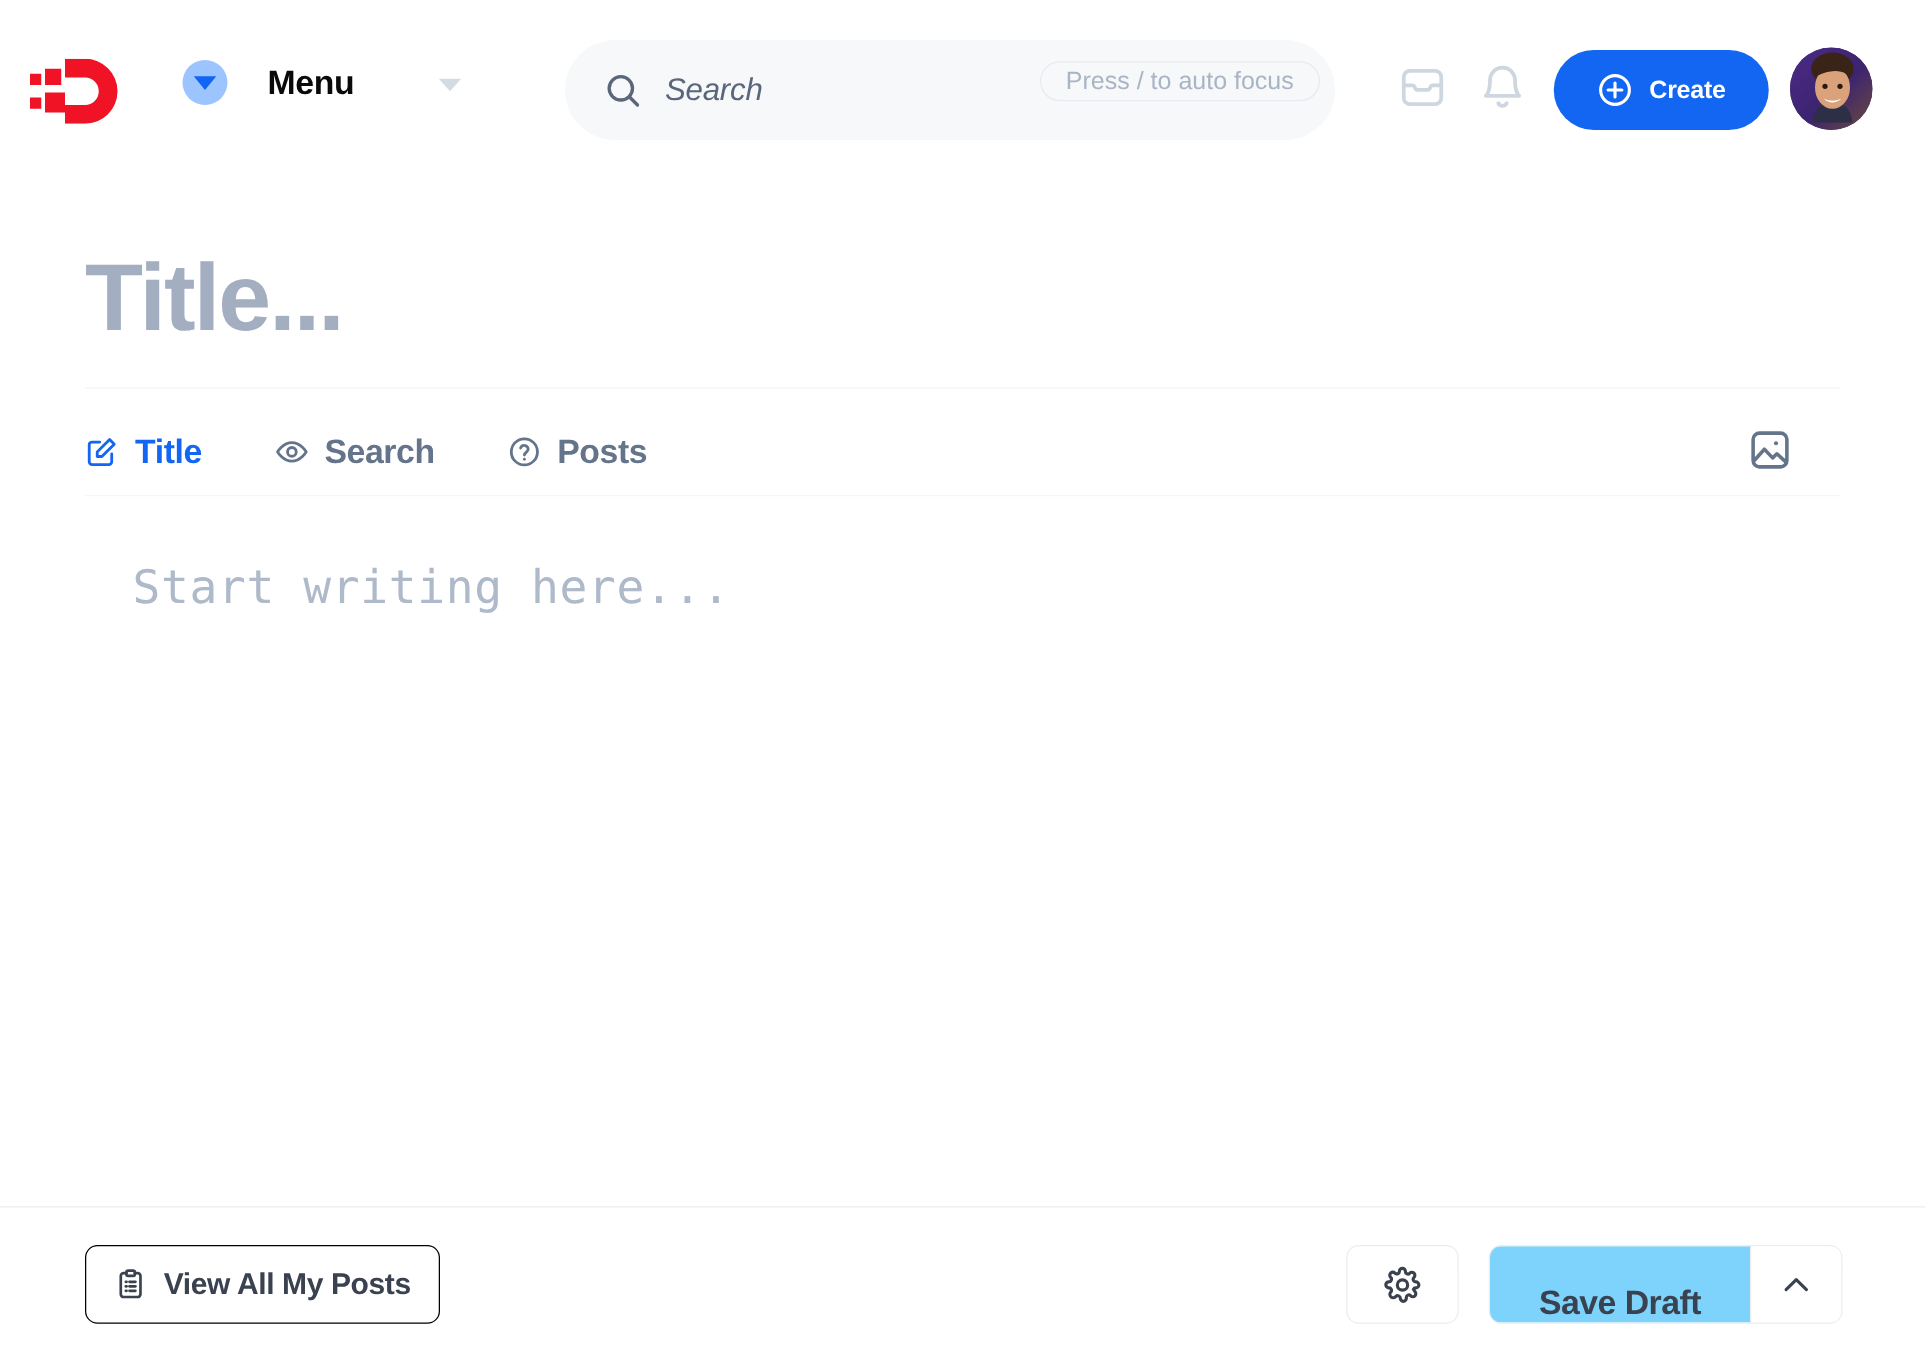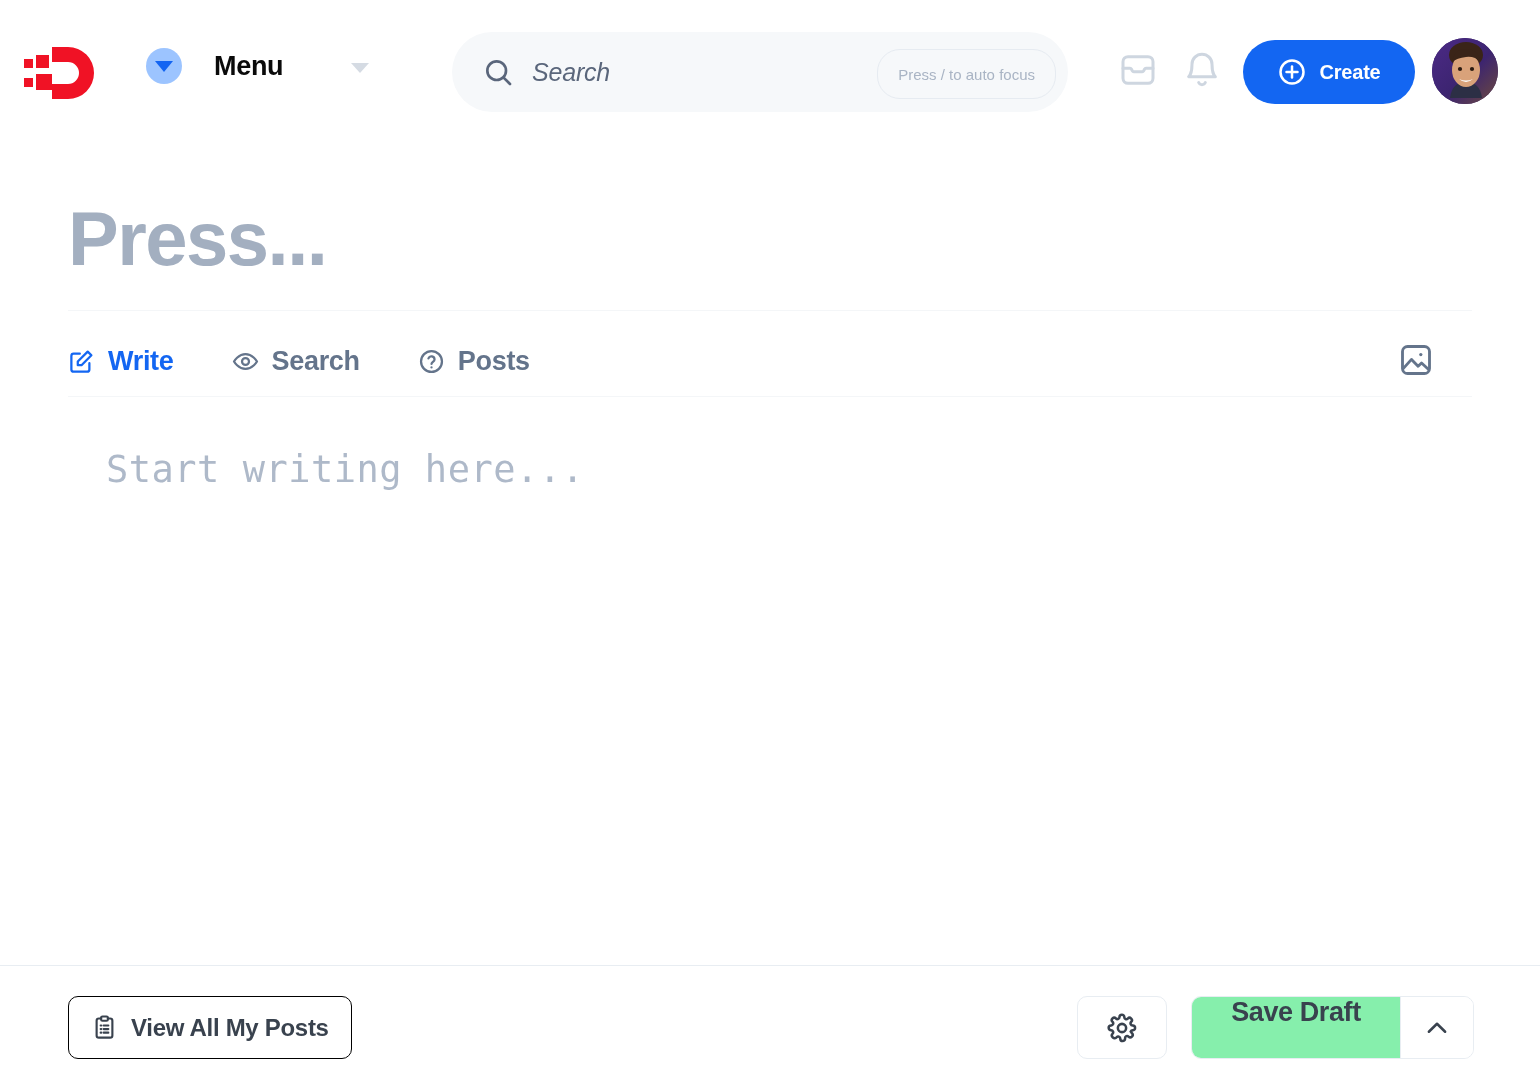--- a/index.html
+++ b/index.html
@@ -55,24 +55,24 @@
     width: 616px; height: 80px;
     background: #F6F8FA; border-radius: 40px;
     display: flex; align-items: center;
   }
   .search-icon { margin-left: 30px; display:flex; }
   .search-text {
     margin-left: 18px; font-size: 25px; color: #5A667B; letter-spacing: -0.2px; font-style: italic;
   }
   .focus-hint {
     position: absolute; right: 12px; top: 17px;
-    height: 50px; padding: 0 20px;
+    height: 32px; padding: 0 20px;
     border: 1px solid #E6EBF1; border-radius: 23px;
     display: flex; align-items: center;
-    font-size: 15px; color: #A9B4C4;
+    font-size: 20px; color: #A9B4C4;
   }
 
   .icon-btn {
     position: absolute; top: 48px;
     width: 44px; height: 44px;
     display: flex; align-items: center; justify-content: center;
   }
   .icon-inbox { left: 1116px; }
   .icon-bell  { left: 1180px; }
 
@@ -166,22 +166,22 @@
     cursor: pointer; color: #39424E;
   }
 
   .save-group {
     position: absolute; left: 1191px; top: 30px;
     height: 63px; display: flex;
     border: 1px solid #E8EDF2; border-radius: 10px; overflow: hidden; background:#fff;
   }
   .save-btn {
     width: 209px; height: 100%;
-    display: flex; align-items: flex-start; justify-content: center;
-    background: #86efac; border: none; border-right: 1px solid #E8EDF2;
+    display: flex; align-items: flex-end; justify-content: center;
+    background: #7dd3fc; border: none; border-right: 1px solid #E8EDF2;
     cursor: pointer;
   }
   .save-label { font-size: 27px; font-weight: 700; color: #39424E; letter-spacing: -0.4px; }
   .save-caret-btn {
     width: 72px; height: 100%;
     display: flex; align-items: center; justify-content: center;
     background: #fff; border: none; cursor: pointer; color: #39424E;
   }
 </style>
 </head>
@@ -260,34 +260,34 @@
         <ellipse cx="34" cy="32" rx="14" ry="17" fill="#D9A27A"></ellipse>
         <path d="M20 24 Q22 11 34 11 Q47 11 48 24 Q43 18 34 19 Q25 20 20 24 Z" fill="#3A2418"></path>
         <ellipse cx="28" cy="31" rx="2.1" ry="2.1" fill="#2B1A10"></ellipse>
         <ellipse cx="40" cy="31" rx="2.1" ry="2.1" fill="#2B1A10"></ellipse>
         <path d="M27 41 Q34 47 41 41 Q34 44 27 41 Z" fill="#FFFFFF"></path>
       </svg>
     </div>
   </div>
 
   <div class="title-field">
-    <span class="title-placeholder">Press...</span>
+    <span class="title-placeholder">Title...</span>
   </div>
   <div class="divider-title"></div>
 
   <div class="tabs-row">
 
     <button class="tab active">
       <span style="display:flex;">
         <svg width="27" height="27" viewBox="0 0 24 24" fill="none" stroke="currentColor" stroke-width="2" stroke-linecap="round" stroke-linejoin="round">
           <path d="M19 13.5V19a2 2 0 0 1-2 2H5a2 2 0 0 1-2-2V7a2 2 0 0 1 2-2h5.5"></path>
           <path d="M17.5 3.2 20.8 6.5 12 15.3H8.7v-3.3z"></path>
         </svg>
       </span>
-      <span class="tab-label">Write</span>
+      <span class="tab-label">Title</span>
     </button>
 
     <button class="tab">
       <span style="display:flex;">
         <svg width="27" height="27" viewBox="0 0 24 24" fill="none" stroke="currentColor" stroke-width="2" stroke-linecap="round" stroke-linejoin="round">
           <path d="M1.8 12S5.6 5.4 12 5.4 22.2 12 22.2 12 18.4 18.6 12 18.6 1.8 12 1.8 12z"></path>
           <circle cx="12" cy="12" r="3.1"></circle>
         </svg>
       </span>
       <span class="tab-label">Search</span>

